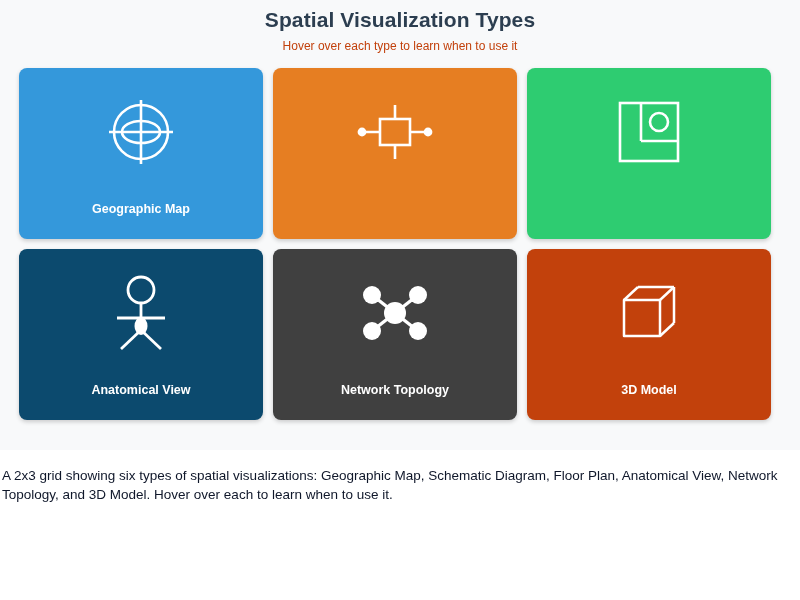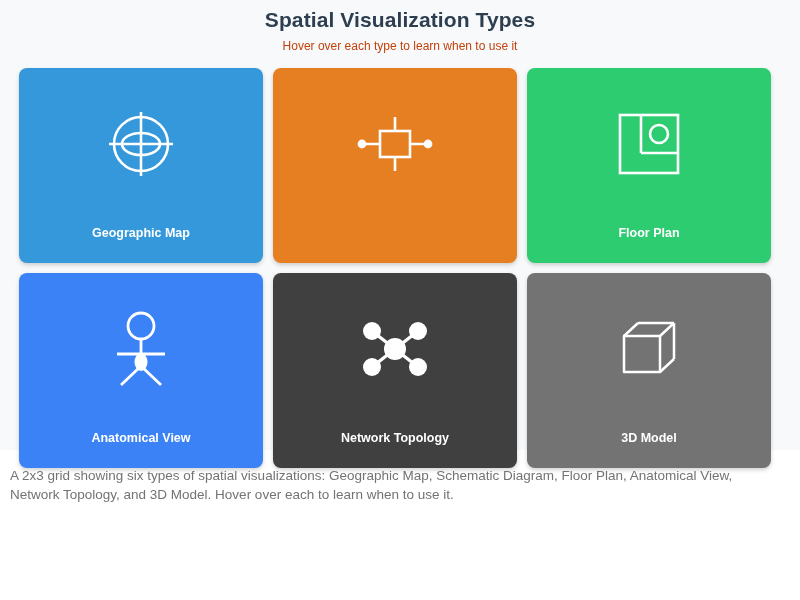--- a/index.html
+++ b/index.html
@@ -34,21 +34,21 @@
     left: 0; top: 39px;
     width: 800px;
     text-align: center;
     font-size: 12px;
     color: #c2410c;
   }
 
   .grid {
     position: absolute;
     left: 19px; top: 68px;
-    width: 752px; height: 400px;
+    width: 752px; height: 352px;
     display: grid;
     grid-template-columns: repeat(3, 1fr);
     grid-template-rows: repeat(2, 1fr);
     gap: 10px;
   }
 
   .card {
     position: relative;
     border-radius: 8px;
     box-shadow: 0 2px 4px rgba(0,0,0,0.18);
@@ -74,25 +74,25 @@
     text-align: center;
     color: #ffffff;
     font-size: 12.5px;
     font-weight: bold;
   }
 
   .caption {
     position: absolute;
     left: 0; top: 466px;
     width: 786px;
-    padding: 0 6px 0 10px;
+    padding: 0 6px 0 2px;
     box-sizing: border-box;
     font-size: 13.5px;
     line-height: 19px;
-    color: #737373;
+    color: #0f172a;
   }
 </style>
 </head>
 <body>
 
 <div id="root">
 
   <div class="panel" style="background: rgb(248, 249, 250);">
 
     <div class="page-title">Spatial Visualization Types</div>
@@ -128,24 +128,23 @@
 
       <div class="card" style="background: rgb(46, 204, 113);">
         <div class="card-icon">
           <svg width="68" height="68" viewBox="0 0 68 68" fill="none" stroke="#ffffff" stroke-width="2.6">
             <rect x="5" y="5" width="58" height="58"></rect>
             <line x1="26" y1="5" x2="26" y2="43"></line>
             <line x1="26" y1="43" x2="63" y2="43"></line>
             <circle cx="44" cy="24" r="9"></circle>
           </svg>
         </div>
-        <div class="card-label">Floor Plan</div>
       </div>
 
-      <div class="card" style="background: #3b82f6; text-decoration: underline;">
+      <div class="card" style="background: #0c4a6e; text-decoration: underline;">
         <div class="card-icon">
           <svg width="64" height="78" viewBox="0 0 64 78" fill="none" stroke="#ffffff" stroke-width="2.8">
             <circle cx="32" cy="16" r="13"></circle>
             <line x1="32" y1="29" x2="32" y2="44"></line>
             <line x1="8" y1="44" x2="56" y2="44"></line>
             <ellipse cx="32" cy="52" rx="6.5" ry="9" fill="#ffffff" stroke="none"></ellipse>
             <line x1="32" y1="56" x2="12" y2="75"></line>
             <line x1="32" y1="56" x2="52" y2="75"></line>
           </svg>
         </div>
@@ -166,21 +165,21 @@
               <circle cx="13" cy="13" r="9"></circle>
               <circle cx="59" cy="13" r="9"></circle>
               <circle cx="13" cy="49" r="9"></circle>
               <circle cx="59" cy="49" r="9"></circle>
             </g>
           </svg>
         </div>
         <div class="card-label">Network Topology</div>
       </div>
 
-      <div class="card" style="background: #737373;">
+      <div class="card" style="background: #c2410c;">
         <div class="card-icon">
           <svg width="64" height="64" viewBox="0 0 64 64" fill="none" stroke="#ffffff" stroke-width="2.5" stroke-linejoin="round">
             <rect x="7" y="19" width="36" height="36"></rect>
             <line x1="7" y1="19" x2="21" y2="6"></line>
             <line x1="43" y1="19" x2="57" y2="6"></line>
             <line x1="21" y1="6" x2="57" y2="6"></line>
             <line x1="57" y1="6" x2="57" y2="42"></line>
             <line x1="43" y1="55" x2="57" y2="42"></line>
           </svg>
         </div>

